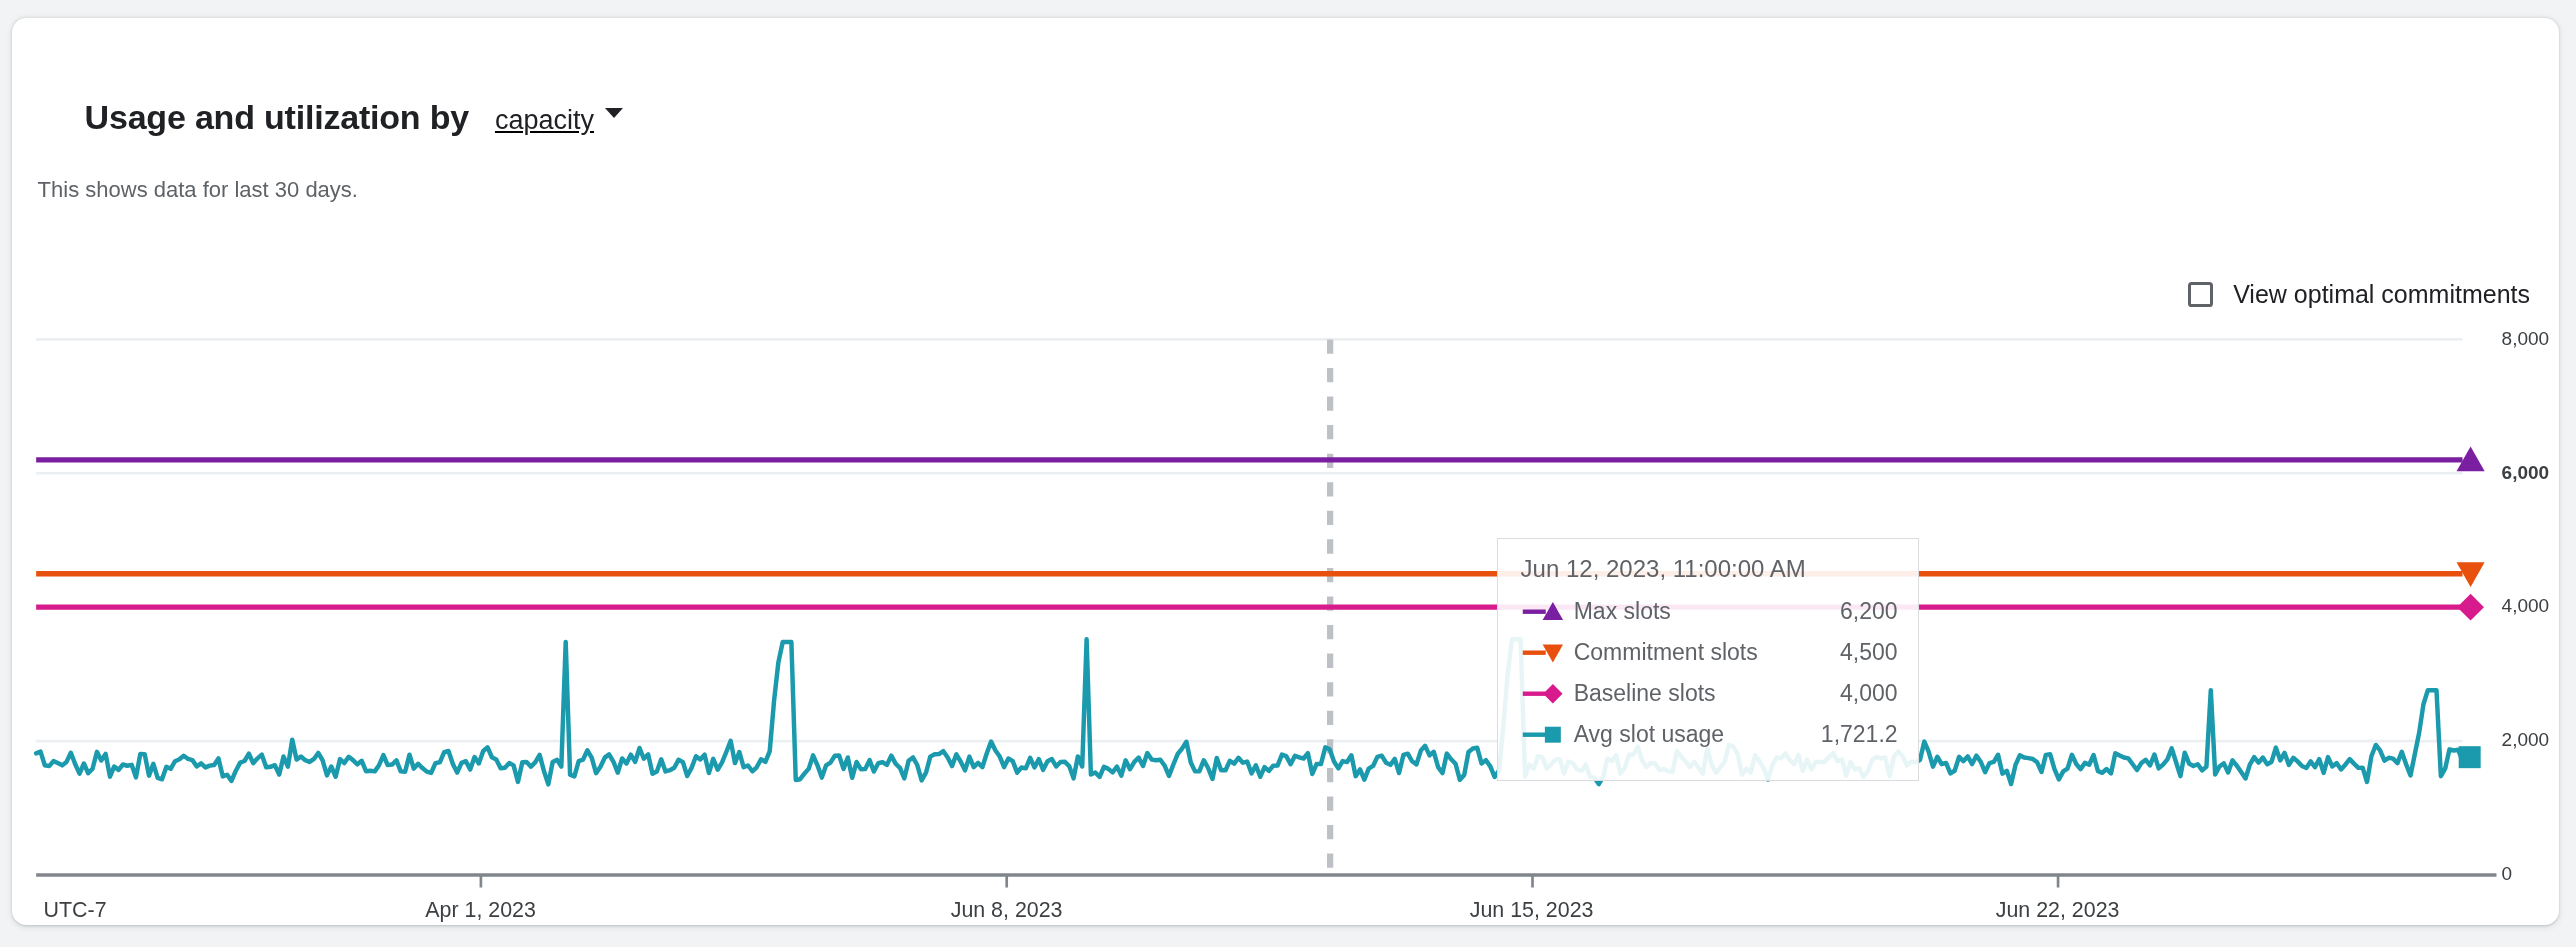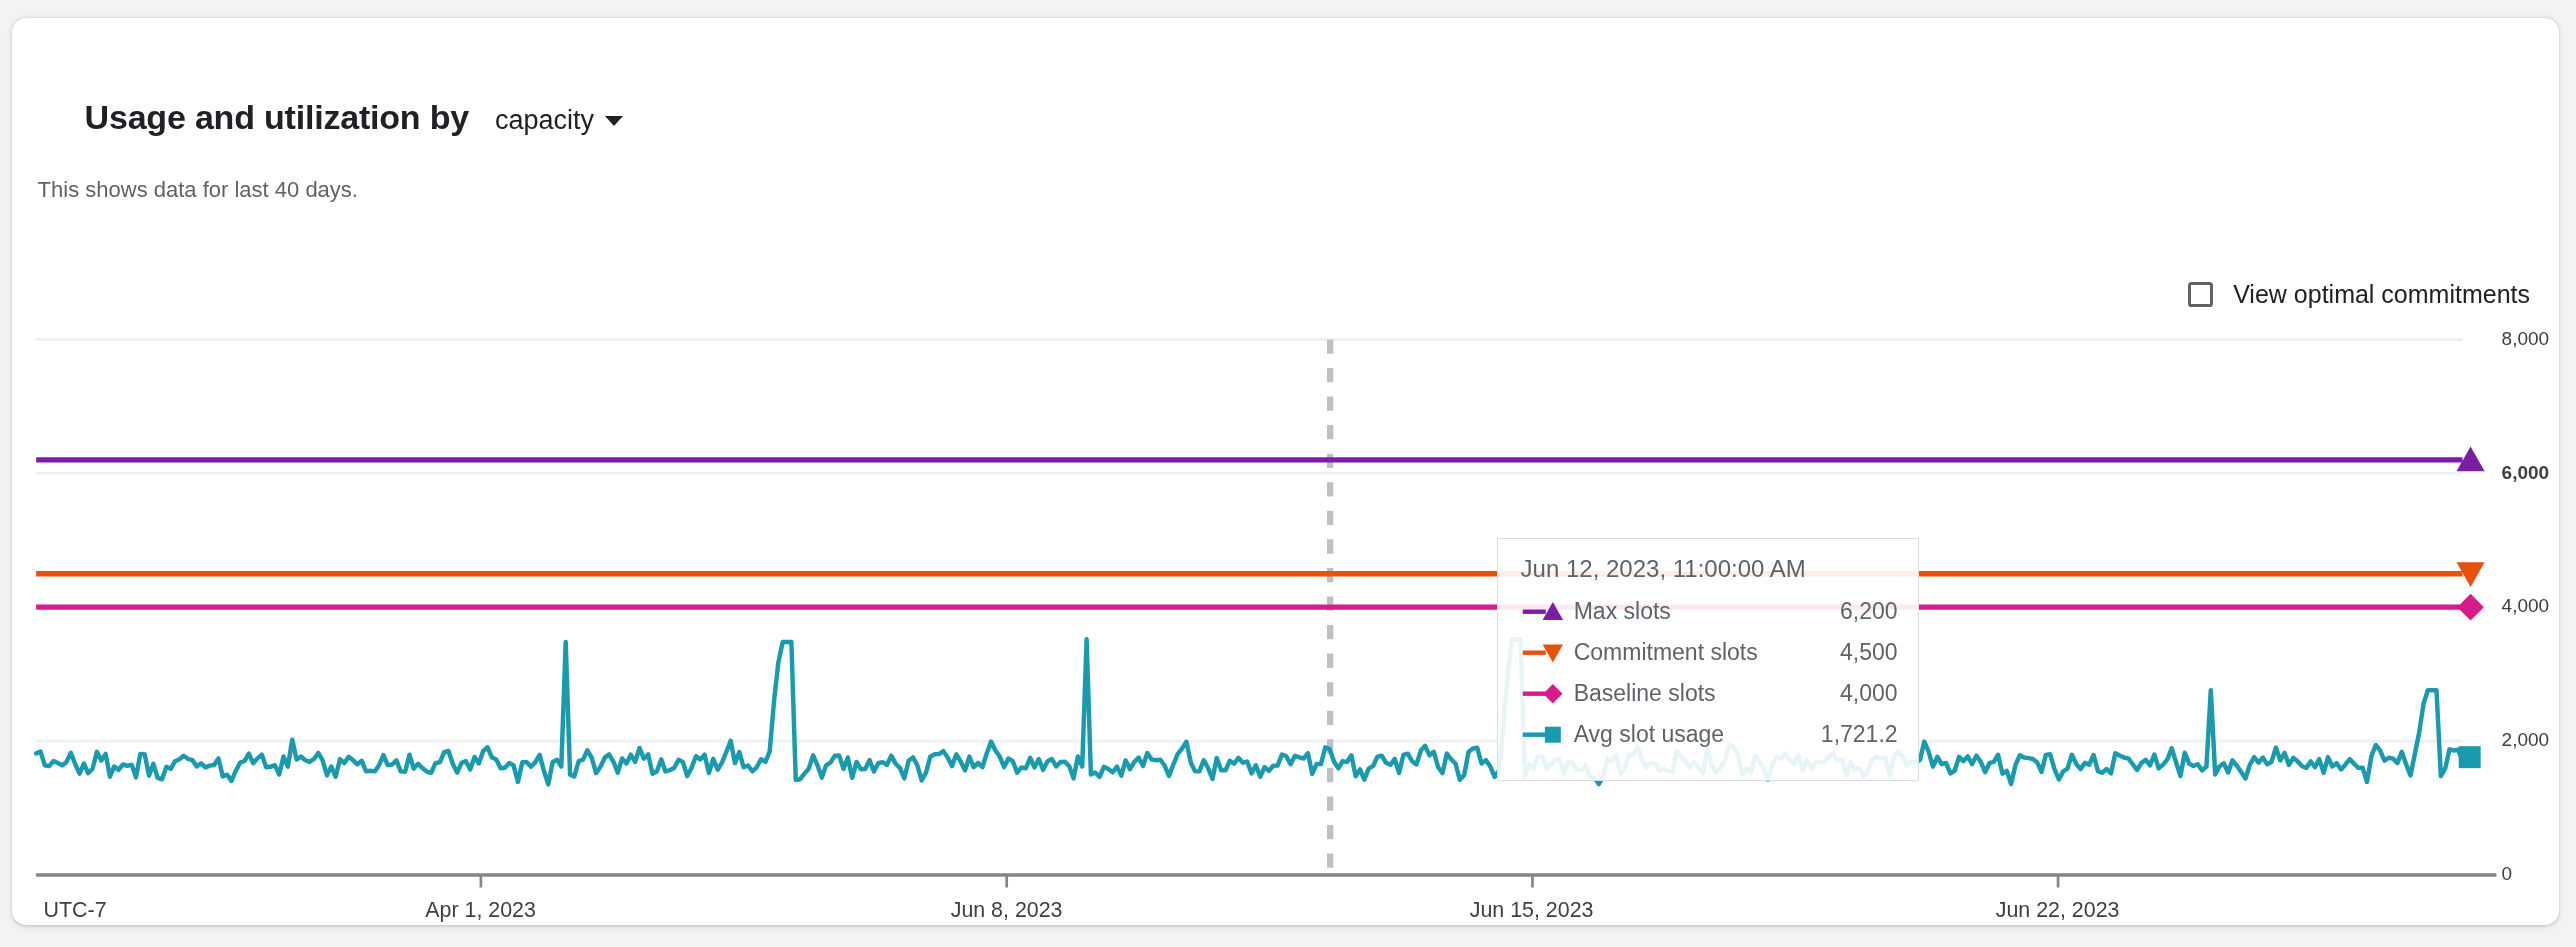--- a/index.html
+++ b/index.html
@@ -27,22 +27,22 @@
     overflow: hidden;
   }
 
   
   .hdr { position: absolute; left: 36px; top: 82px; display: flex; align-items: baseline; margin-left: 37px; }
   .title {
     font-size: 34px; font-weight: bold; color: #202124;
     letter-spacing: -0.2px; line-height: 1; white-space: nowrap;
   }
   .selector {
-    display: flex; align-items: center; gap: 11px;
-    margin-left: 26px; cursor: pointer;
+    display: flex; gap: 11px;
+    margin-left: 26px; cursor: pointer; text-decoration: underline;
   }
   .selector-label { font-size: 27px; color: #202124; line-height: 1; white-space: nowrap; }
   .caret {
     width: 0; height: 0;
     border-left: 9.8px solid transparent;
     border-right: 9.8px solid transparent;
     border-top: 10.7px solid #202124;
     position: relative; top: 0.9px;
   }
   .subtitle {
@@ -110,21 +110,21 @@
 <div class="page">
   <div class="card">
 
     <div class="hdr">
       <div class="title">Usage and utilization by</div>
       <div class="selector">
         <span class="selector-label">capacity</span>
         <span class="caret"></span>
       </div>
     </div>
-    <div class="subtitle">This shows data for last 40 days.</div>
+    <div class="subtitle">This shows data for last 30 days.</div>
 
     <div class="cb-row">
       <span class="cb-box"></span>
       <span class="cb-label">View optimal commitments</span>
     </div>
 
     <div class="chart">
       <svg id="chart-svg" width="2547" height="907" viewBox="0 0 2853 1016">
           <line x1="27" x2="2745" y1="810" y2="810" stroke="#eceff1" stroke-width="3"></line>
           <line x1="27" x2="2745" y1="660" y2="660" stroke="#eceff1" stroke-width="3"></line>

